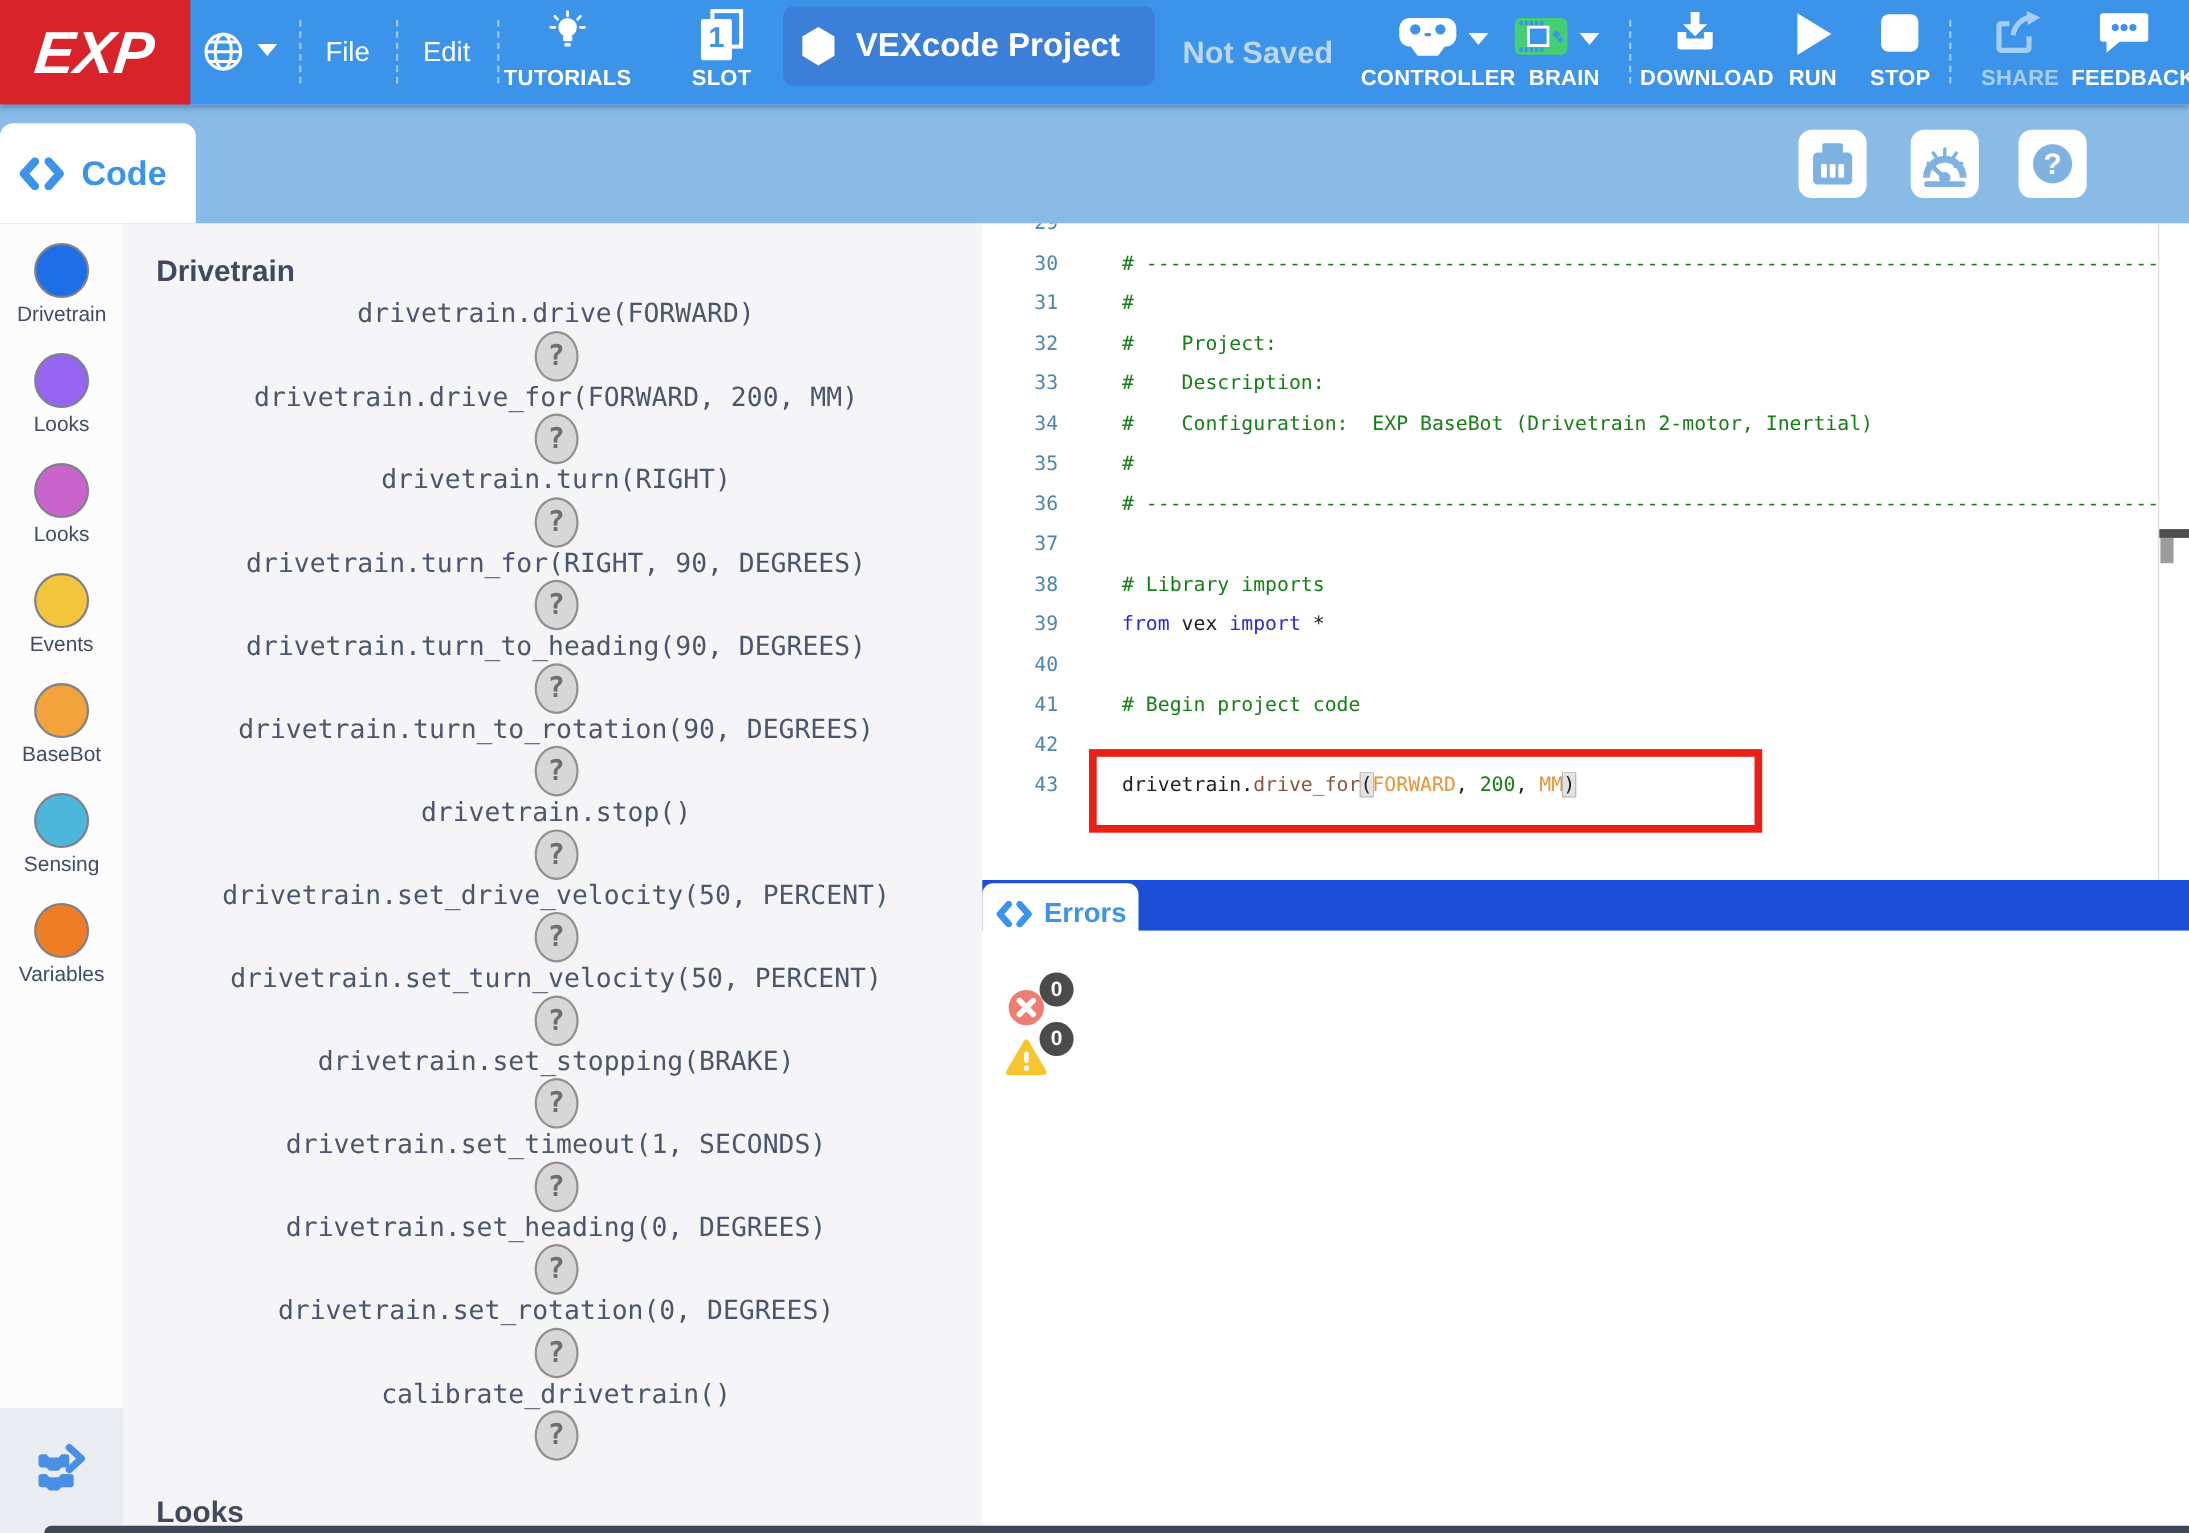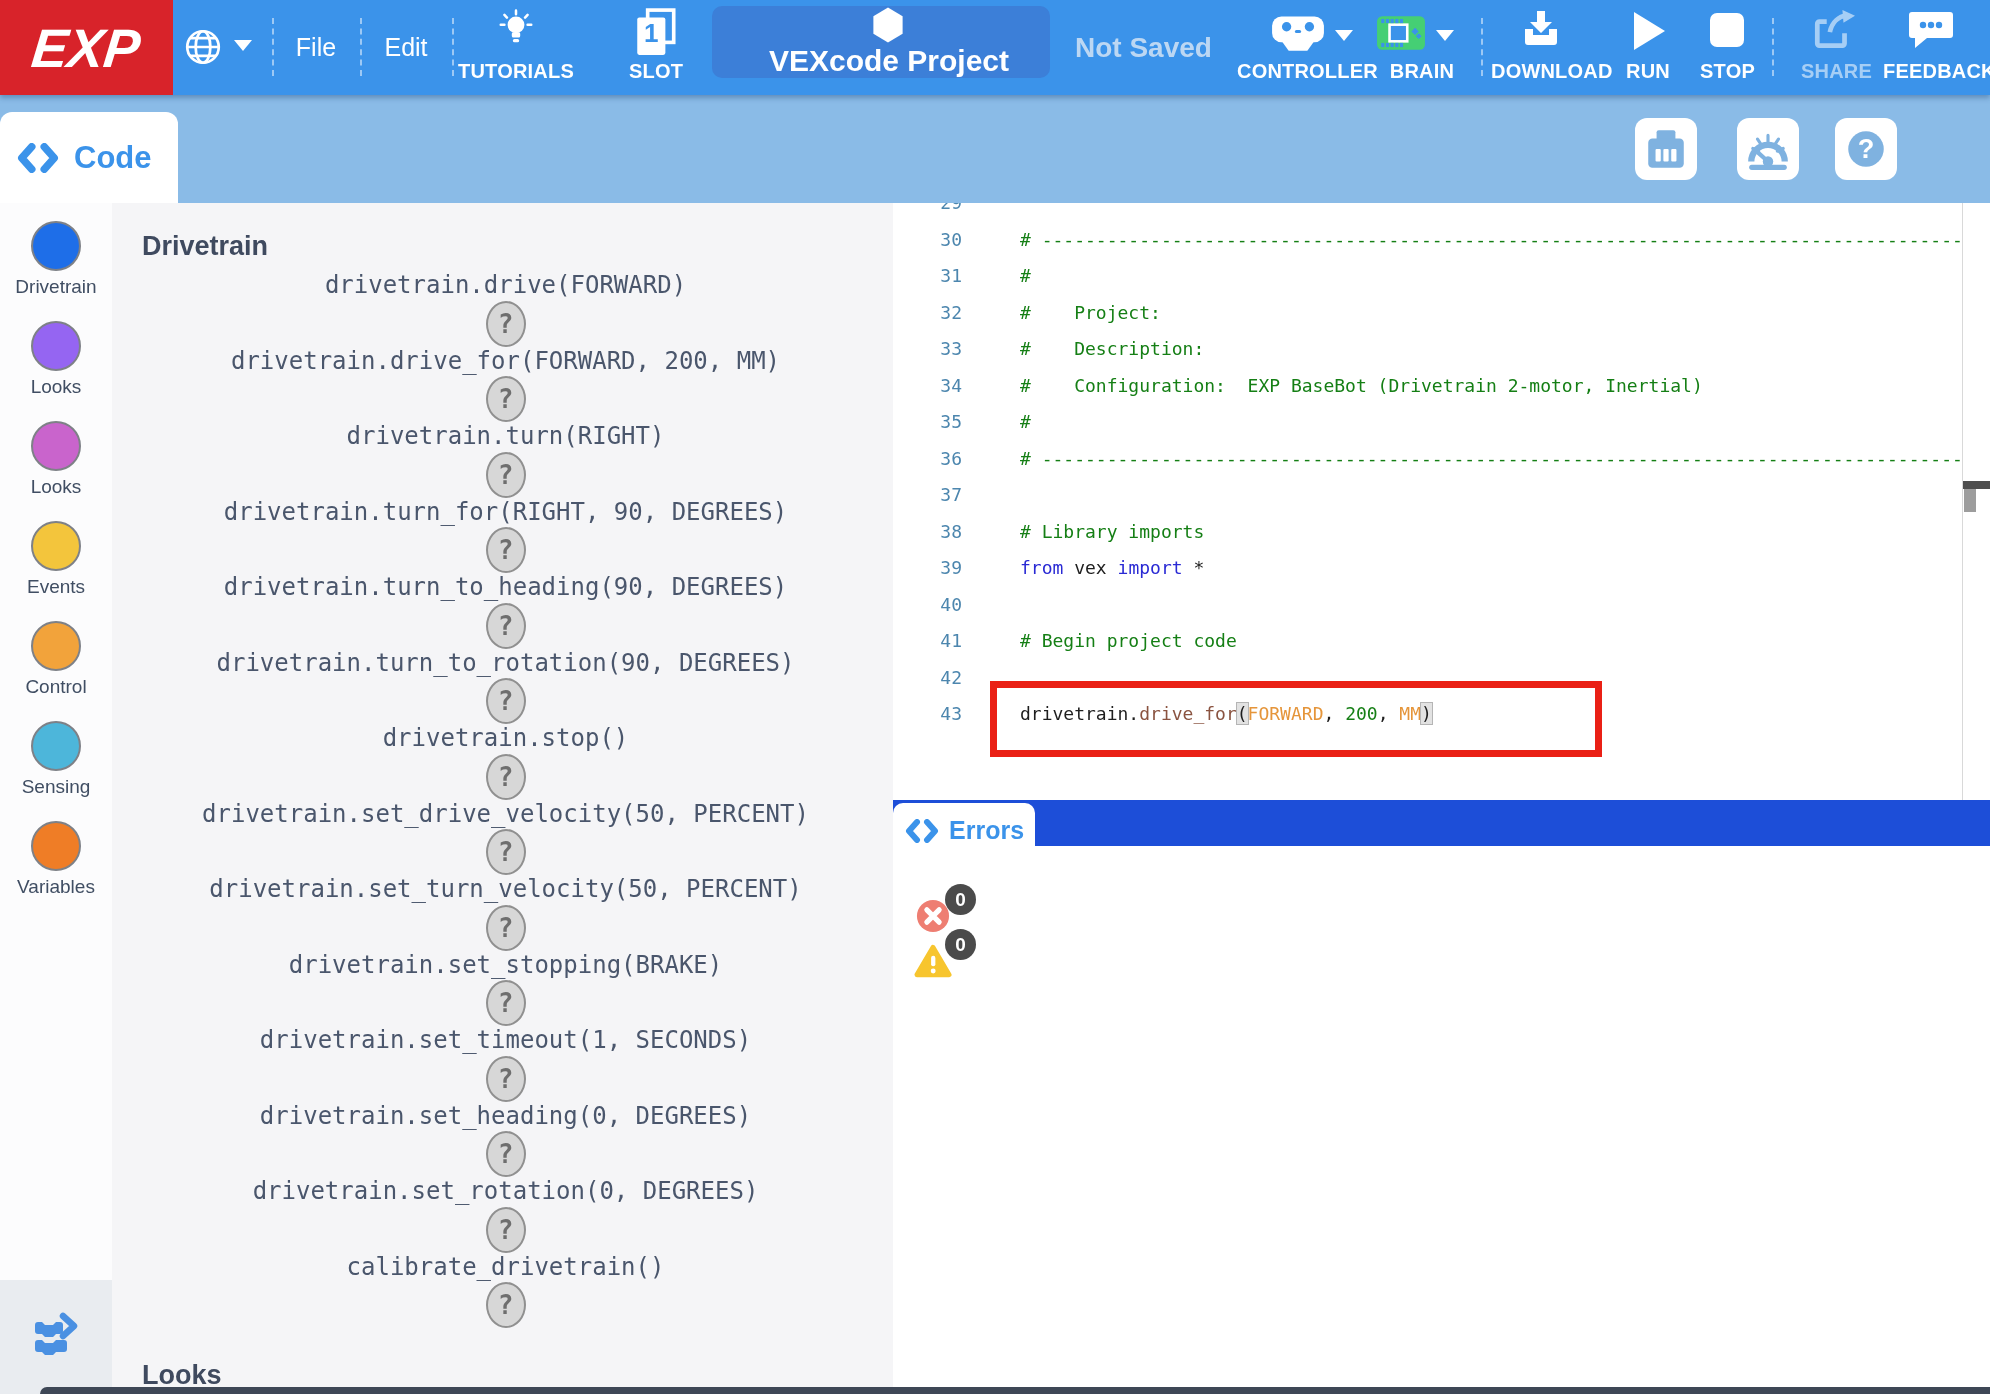--- a/index.html
+++ b/index.html
@@ -132,21 +132,21 @@
       <span class="abs" style="left:20px;top:8px;">
         <svg width="44" height="50" viewBox="0 0 42 48">
           <rect x="13" y="2" width="25" height="31" fill="none" stroke="#fff" stroke-width="3.5"></rect>
           <rect x="3" y="9" width="27" height="36" rx="2" fill="#fff"></rect>
           <text x="16.5" y="33" font-size="25" font-weight="bold" fill="#3b93ea" text-anchor="middle" font-family="Liberation Sans, sans-serif">1</text>
           </svg>
       </span>
       <span class="tb-label">SLOT</span>
     </div>
 
-    <div class="pill" style="cursor:pointer;flex-direction:column;">
+    <div class="pill" style="cursor:pointer;">
       <span style="margin-left:14px;display:flex;">
         <svg width="36" height="38" viewBox="0 0 24 26">
             <polygon points="12,1 22,7 22,19 12,25 2,19 2,7" fill="#fff"></polygon>
           </svg>
       </span>
       <span class="ptxt">VEXcode Project</span>
     </div>
 
     <div class="notsaved">Not Saved</div>
 
@@ -305,21 +305,21 @@
         <div class="cat-item">
           <span class="cat-circle" style="background: rgb(201, 100, 204);"></span>
           <span class="cat-label">Looks</span>
         </div>
         <div class="cat-item">
           <span class="cat-circle" style="background: rgb(243, 197, 60);"></span>
           <span class="cat-label">Events</span>
         </div>
         <div class="cat-item">
           <span class="cat-circle" style="background: rgb(242, 163, 59);"></span>
-          <span class="cat-label">Control</span>
+          <span class="cat-label">BaseBot</span>
         </div>
         <div class="cat-item">
           <span class="cat-circle" style="background: rgb(77, 182, 218);"></span>
           <span class="cat-label">Sensing</span>
         </div>
         <div class="cat-item">
           <span class="cat-circle" style="background: rgb(239, 125, 38);"></span>
           <span class="cat-label">Variables</span>
         </div>
       </div>

